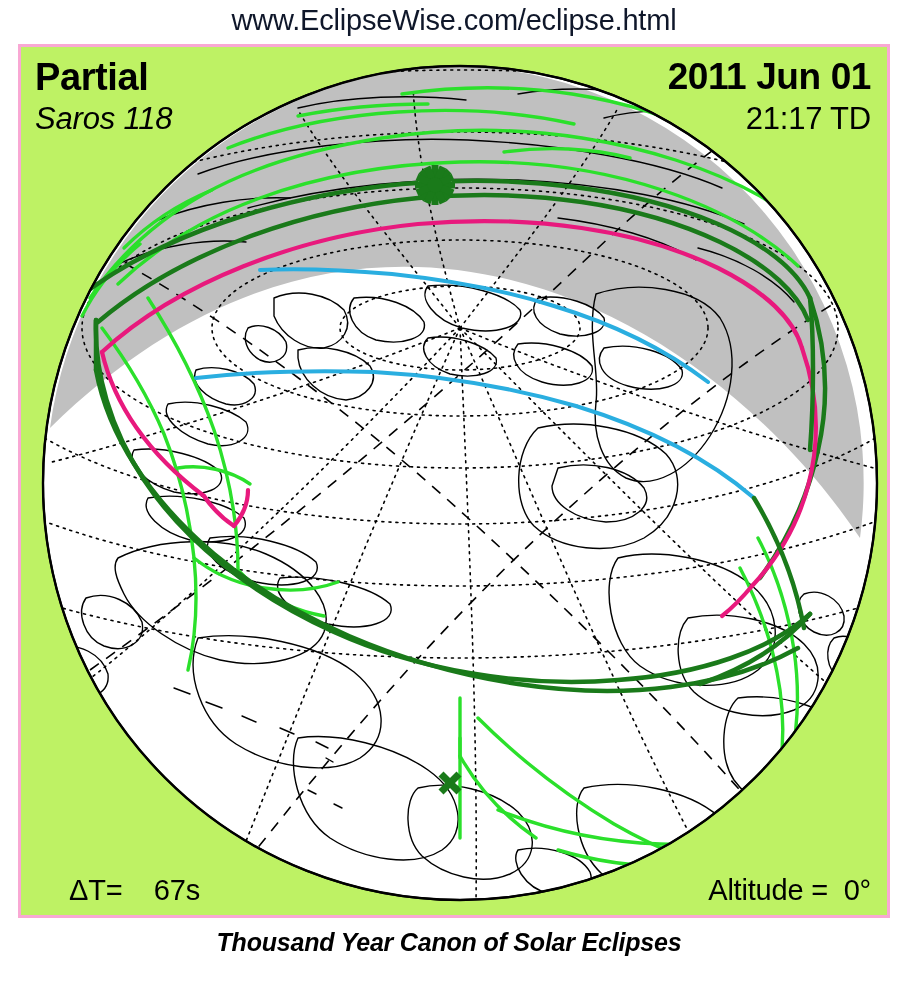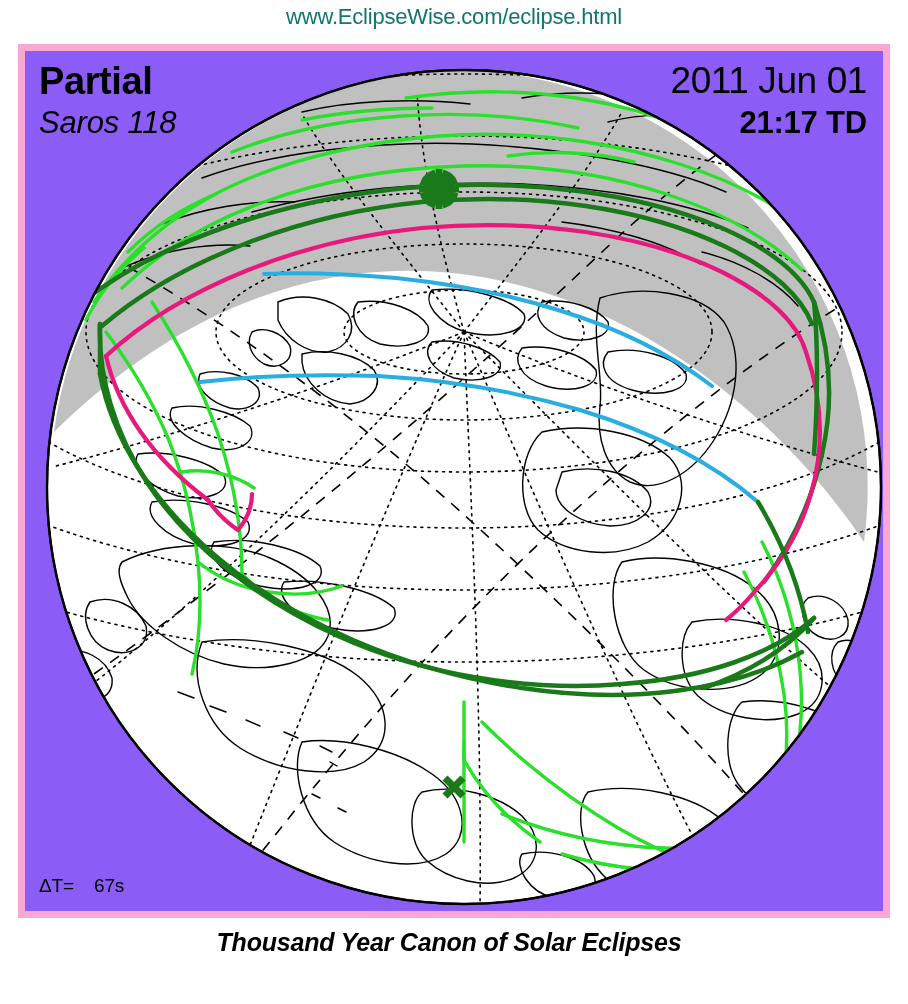--- a/index.html
+++ b/index.html
@@ -1,43 +1,43 @@
 <!DOCTYPE html>
 <html><head>
 <meta charset="utf-8">
 <style>
   html,body{margin:0;padding:0;background:#ffffff;}
   body{width:908px;height:1004px;font-family:"Liberation Sans",sans-serif;color:#000;}
   #page{position:relative;width:908px;height:1004px;overflow:hidden;background:#fff;}
 
   #url-header{
     position:absolute;left:0;top:4px;width:908px;text-align:center;
-    font-size:22px;font-family:"Liberation Sans",sans-serif;color:#0f766e;letter-spacing:-0.2px;
+    font-size:29px;font-family:"Liberation Sans",sans-serif;color:#0f172a;letter-spacing:-0.2px;
   }
 
   #frame{
     position:absolute;left:18px;top:44px;width:872px;height:874px;
-    border:7px solid #f9a8d4;box-sizing:border-box;background:#8b5cf6;
+    border:3px solid #f9a8d4;box-sizing:border-box;background:#bef264;
   }
 
   #globe-stage{position:absolute;left:0;top:0;width:862px;height:864px;overflow:hidden;}
   #globe-svg{position:absolute;left:-23px;top:-49px;}
 
   .corner{position:absolute;z-index:30;}
   #hdr-left{left:14px;top:8px;text-align:left;}
   #hdr-right{right:16px;top:8px;text-align:right;}
   #ftr-left{left:14px;bottom:6px;text-align:left;}
   #ftr-right{right:16px;bottom:6px;text-align:right;}
 
   .t-partial{font-size:38px;font-weight:bold;line-height:44px;letter-spacing:-0.4px;}
   .t-saros{font-size:31px;font-weight:normal;line-height:39px;letter-spacing:-0.2px;font-style:italic;}
   .t-node{font-size:25px;font-weight:normal;line-height:33px;letter-spacing:-0.2px;}
-  .t-date{font-size:37px;font-weight:normal;line-height:44px;letter-spacing:-0.4px;}
-  .t-time{font-size:31px;font-weight:bold;line-height:39px;letter-spacing:-0.2px;}
-  .t-stat{font-size:19px;font-weight:normal;line-height:38px;letter-spacing:-0.2px;white-space:pre;}
+  .t-date{font-size:37px;font-weight:bold;line-height:44px;letter-spacing:-0.4px;}
+  .t-time{font-size:31px;font-weight:normal;line-height:39px;letter-spacing:-0.2px;}
+  .t-stat{font-size:29px;font-weight:normal;line-height:38px;letter-spacing:-0.2px;white-space:pre;margin-left:34px;}
 
   #caption{position:absolute;left:0;top:926px;width:898px;text-align:center;}
   #cap-title{font-size:25px;font-weight:bold;font-style:italic;line-height:32px;letter-spacing:-0.2px;}
   #cap-credit{font-size:22px;line-height:30px;letter-spacing:-0.2px;}
 </style>
 </head>
 <body>
 
 <div id="page">
 
@@ -278,20 +278,21 @@
     <div class="corner" id="hdr-right">
       <div class="t-date">2011 Jun 01</div>
       <div class="t-time">21:17 TD</div>
     </div>
 
     <div class="corner" id="ftr-left">
       <div class="t-stat">ΔT=    67s</div>
     </div>
 
     <div class="corner" id="ftr-right">
+      <div class="t-stat">Altitude =  0°</div>
     </div>
 
   </div>
 
   <div id="caption">
     <div id="cap-title">Thousand Year Canon of Solar Eclipses</div>
   </div>
 
 </div>
 

